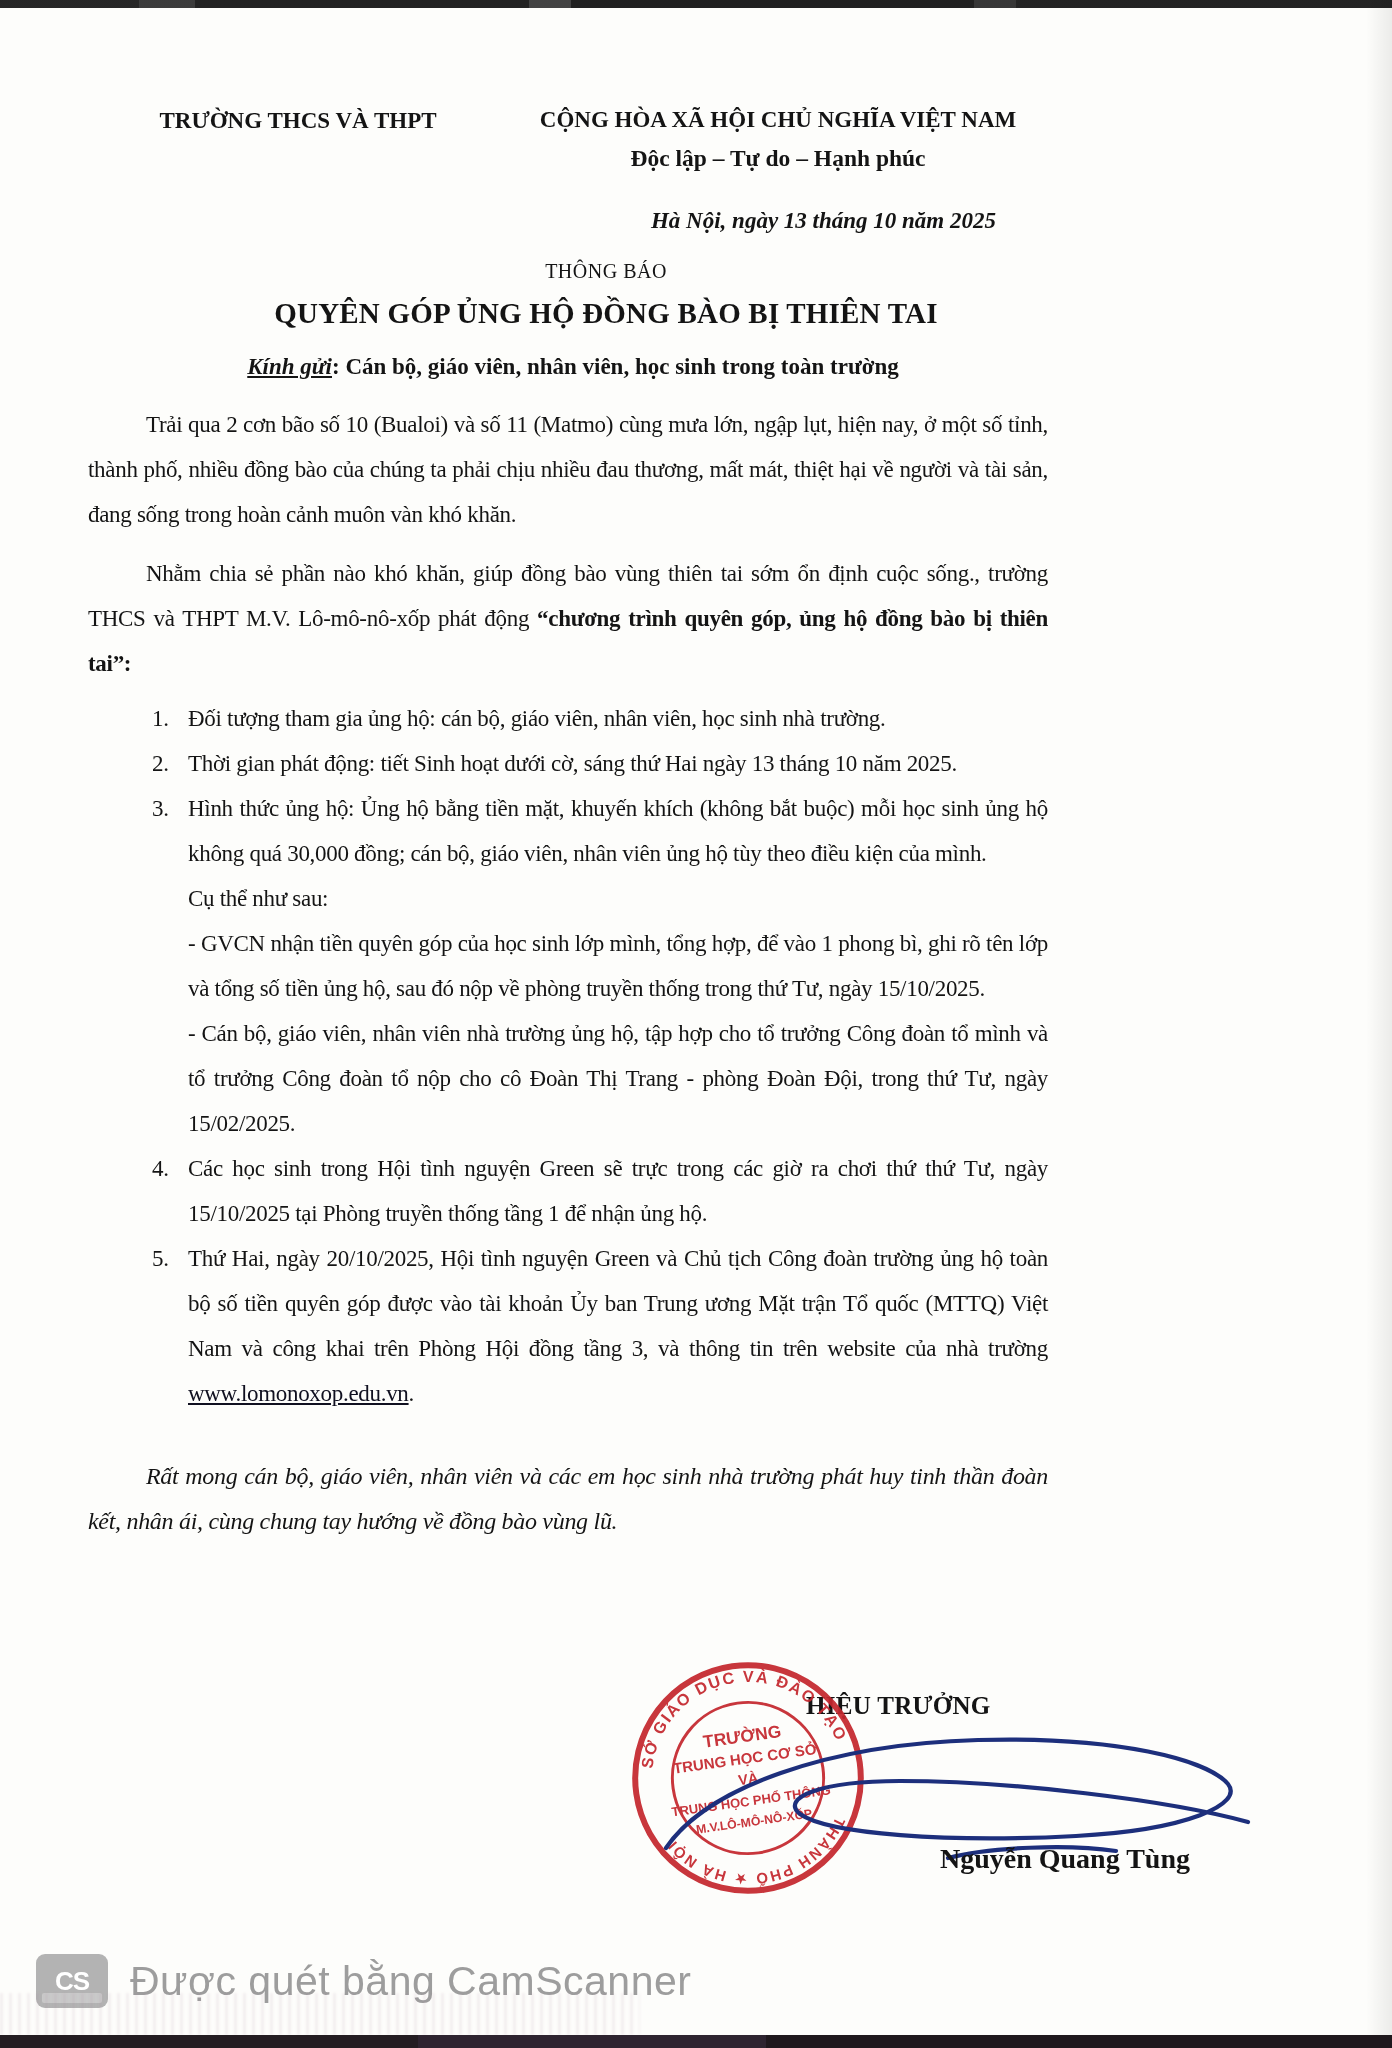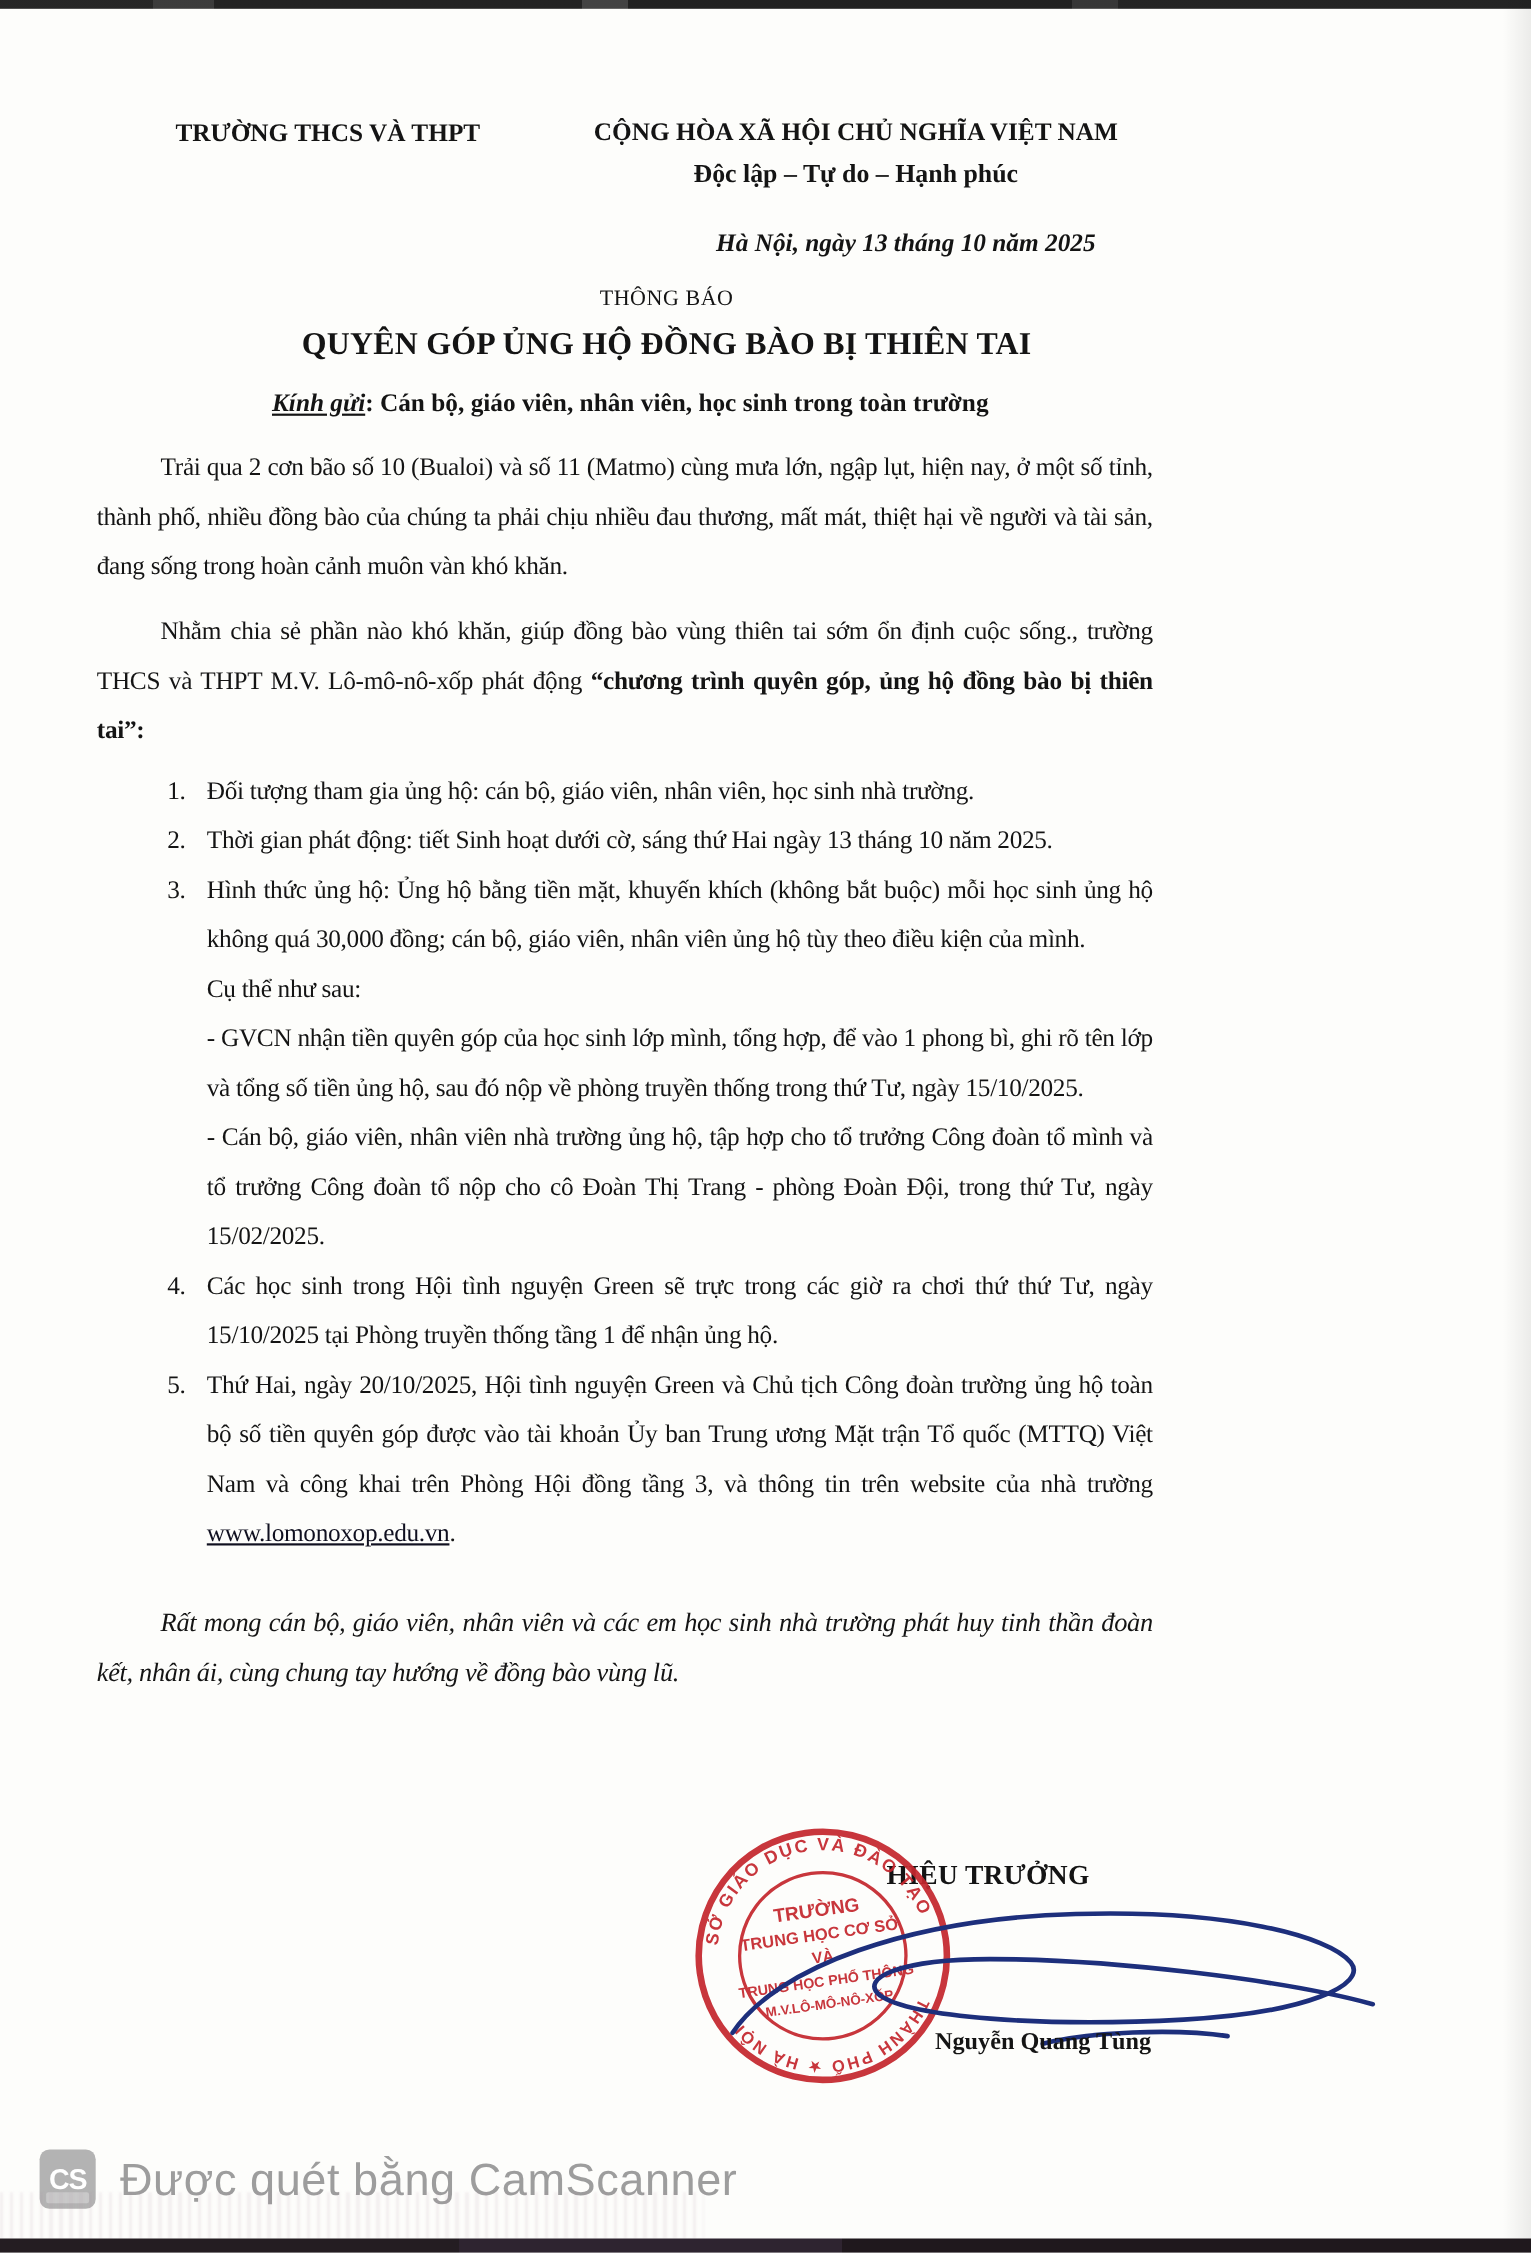--- a/index.html
+++ b/index.html
@@ -44,28 +44,28 @@
   .olist{margin-top:10px;}
   .oitem{display:flex;margin-left:64px;}
   .onum{width:36px;flex:0 0 36px;}
   .otext{flex:1;}
   .subline{margin-left:100px;}
   .doclink{color:#101020;text-decoration:underline;}
   .closing{margin-top:38px;font-style:italic;text-indent:58px;font-size:24px;}
   
   .sig-role{position:absolute;left:806px;top:1692px;width:210px;text-align:left;
     font-weight:bold;font-size:25px;letter-spacing:.3px;}
-  .sig-name{position:absolute;left:850px;top:1843px;width:340px;text-align:left;
-    font-weight:bold;font-size:22px;}
+  .sig-name{position:absolute;left:850px;top:1843px;width:340px;text-align:right;
+    font-weight:bold;font-size:28px;}
   .stamp{position:absolute;left:628px;top:1658px;width:240px;height:240px;transform:rotate(-8deg);opacity:.93;}
   .sig-ink{position:absolute;left:648px;top:1726px;width:610px;height:160px;}
   
   .cs-footer{position:absolute;left:36px;top:1954px;display:flex;align-items:center;}
   .cs-logo{
-    width:51px;height:54px;background:#b3b3b3;border-radius:9px;position:relative;
+    width:72px;height:54px;background:#b3b3b3;border-radius:9px;position:relative;
     display:flex;align-items:center;justify-content:center;
     font-family:"Liberation Sans","DejaVu Sans",sans-serif;
     font-weight:bold;font-size:26px;color:#ffffff;letter-spacing:-1px;
   }
   .cs-logo::after{content:"";position:absolute;left:6px;right:6px;bottom:5px;height:10px;background:#c9c9c9;border-radius:2px;}
   .cs-text{
     margin-left:22px;font-family:"Liberation Sans","DejaVu Sans",sans-serif;
     font-size:41px;color:#9d9d9d;letter-spacing:.5px;
   }
   

